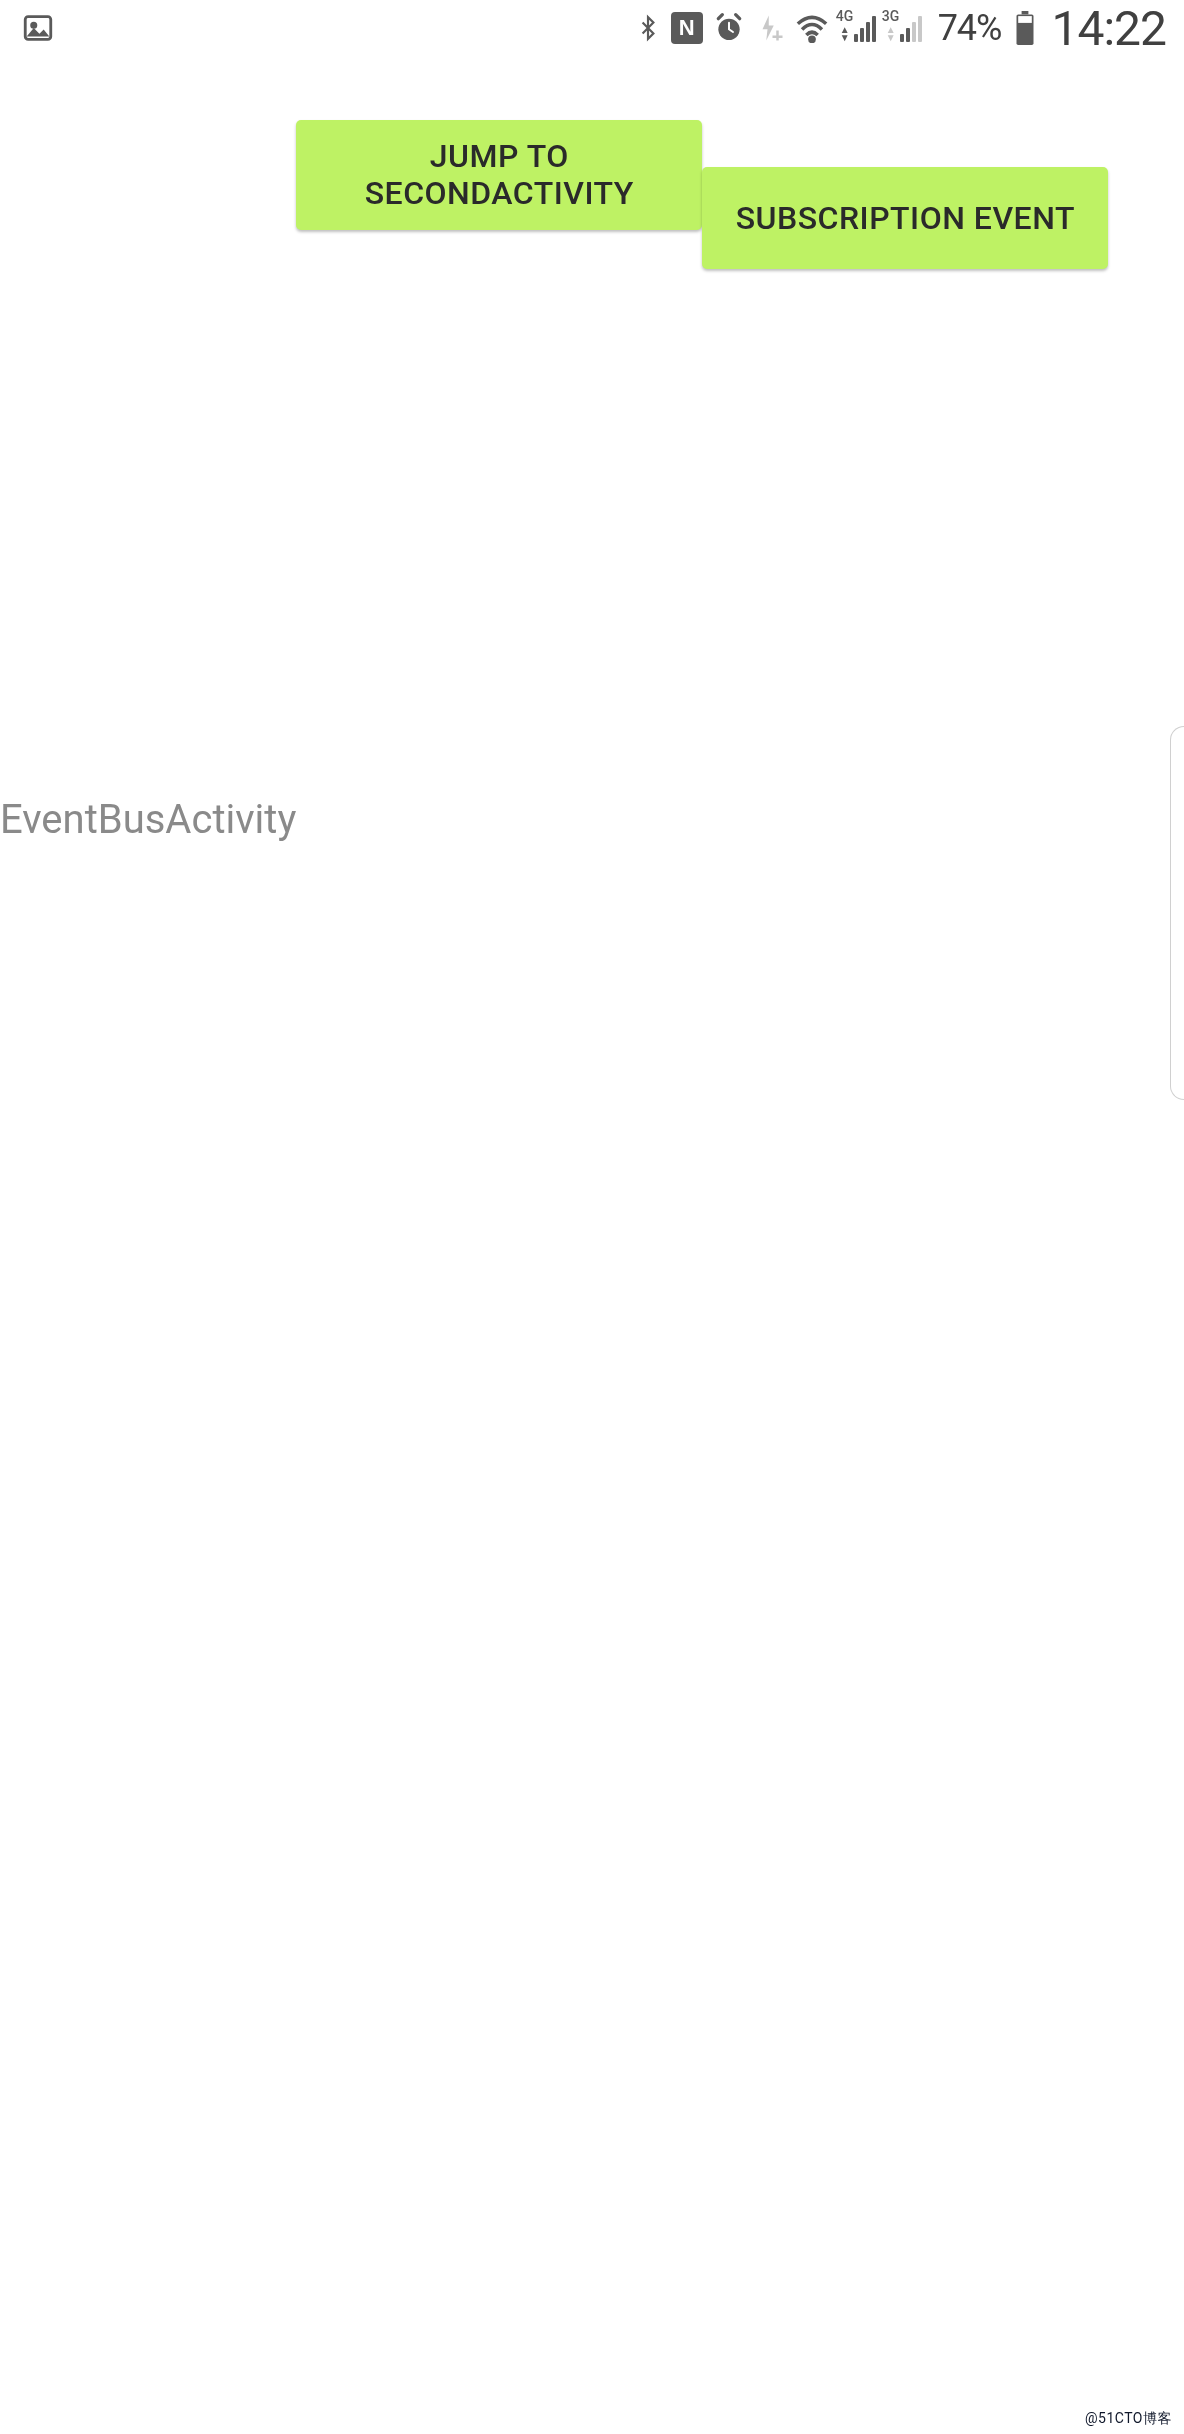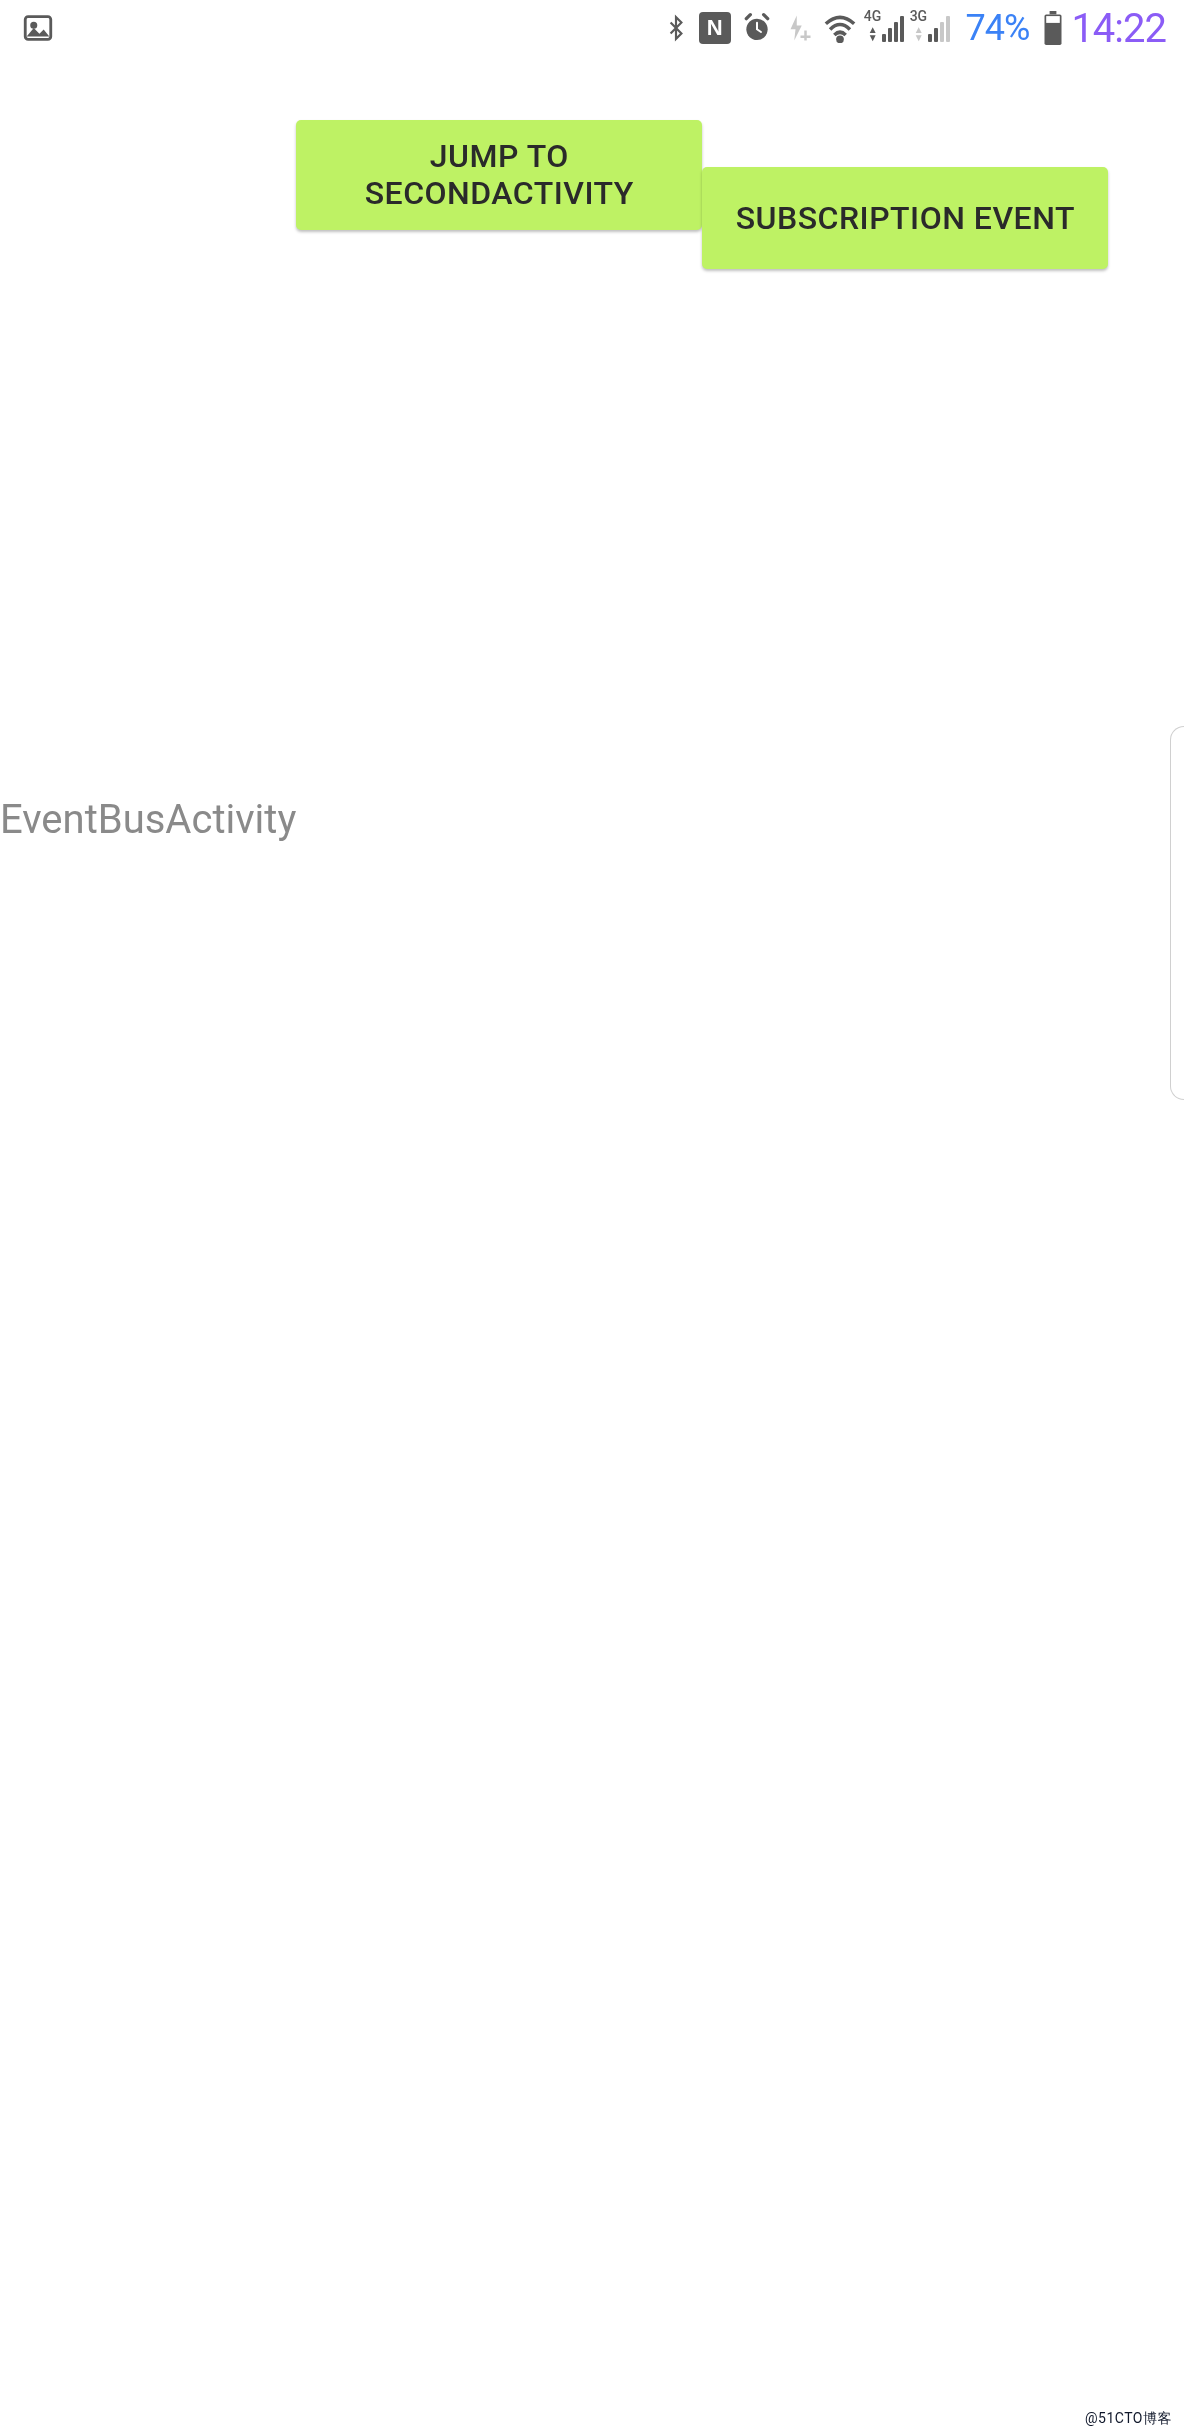--- a/index.html
+++ b/index.html
@@ -114,31 +114,32 @@
     .arrows-ud {
       display: inline-flex;
       flex-direction: column;
       margin-left: 2px;
       font-size: 10px;
       line-height: 8px;
       color: #5a5a5a;
     }
     .battery-pct {
       font-size: 36px;
-      color: #3b82f6;
+      color: #404040;
       margin: 0 6px 0 10px;
       letter-spacing: -1px;
     }
     .battery-icon svg {
       width: 22px;
       height: 34px;
     }
     .clock-text {
-      font-size: 40px;
-      color: #8b5cf6;
+      font-size: 48px;
+      color: #404040;
+      margin-left: 8px;
       letter-spacing: -1px;
     }
     .content-area {
       position: absolute;
       top: 56px;
       left: 0;
       right: 0;
       bottom: 0;
       display: flex;
       flex-direction: row;

